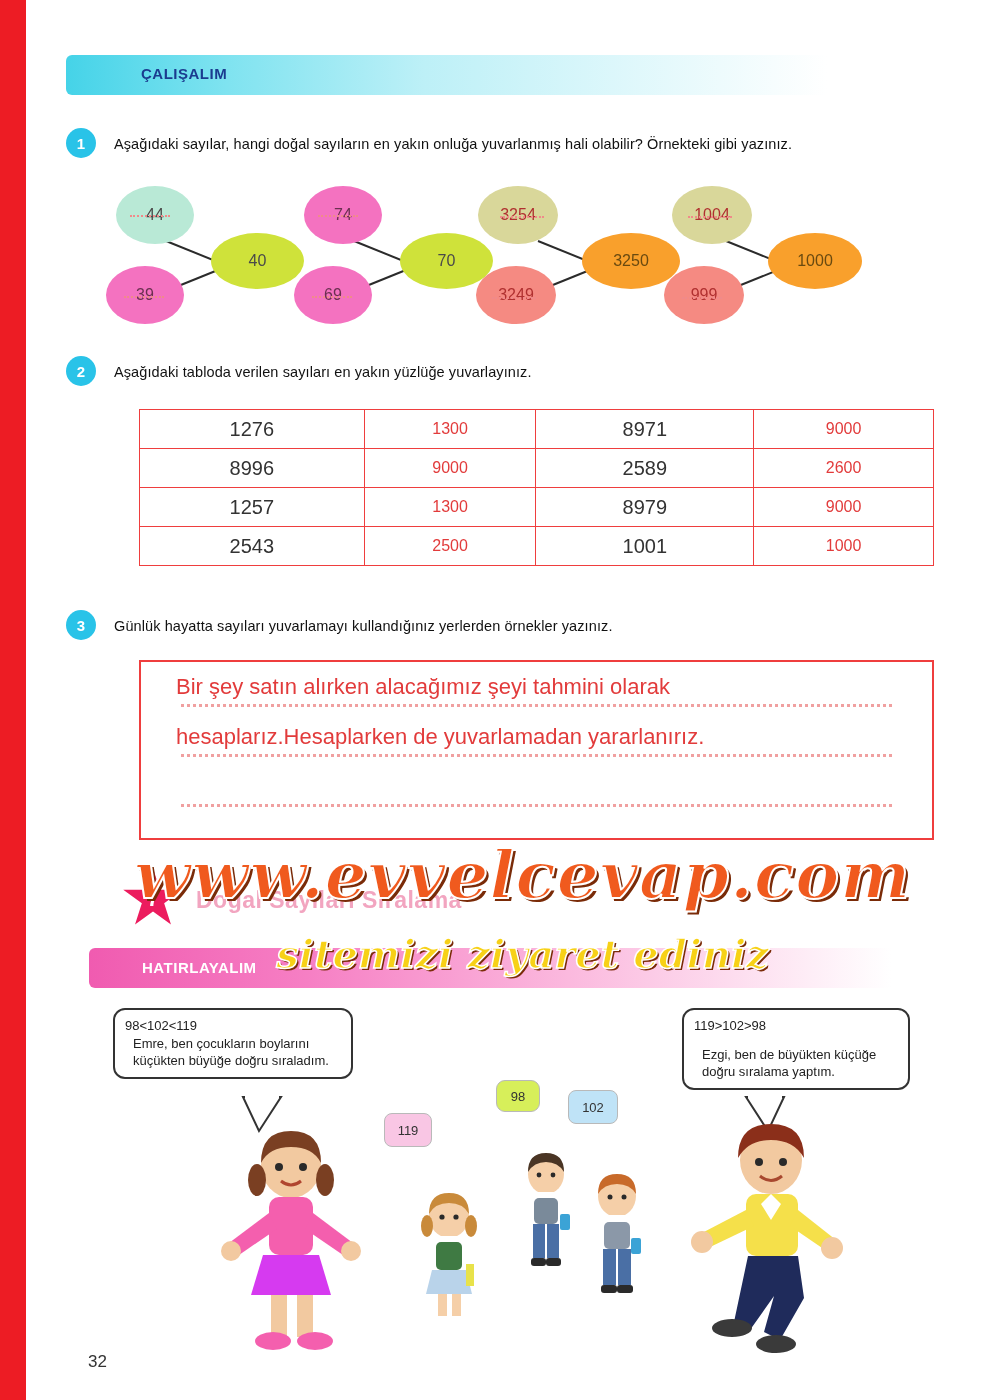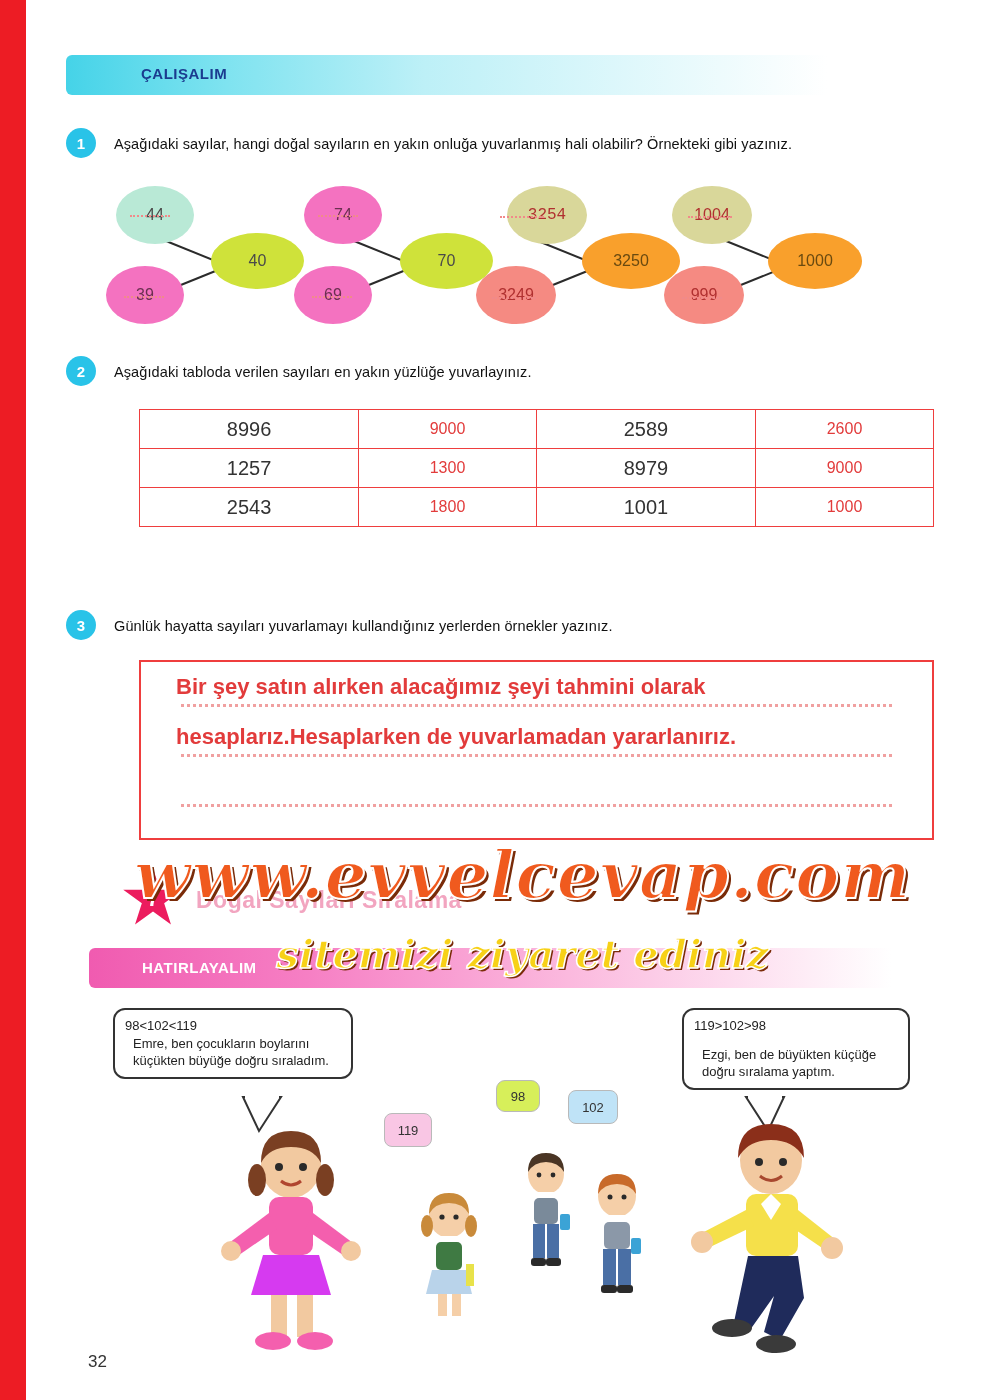--- a/index.html
+++ b/index.html
@@ -68,21 +68,20 @@
     border: 1px solid #ef3e3e; height: 39px; text-align: center;
     font-size: 19px; color: #333;
   }
   .tbl td.ans { color: #e23b3b; font-size: 16px; }
   .tbl td.big { font-size: 20px; }
 
   
   .ansbox {
     position: absolute; left: 113px; top: 660px; width: 795px; height: 180px;
     border: 2px solid #ef3e3e;
-    font-weight: bold;
   }
   .ansline {
     position: absolute; left: 40px; right: 40px; height: 0;
     border-top: 3px dotted #f0a0a0;
   }
   .anstext {
     position: absolute; left: 35px; font-size: 22px; color: #e23b3b;
   }
 
   
@@ -178,54 +177,60 @@
   <div class="connector" style="left:328px; top:240px; width:72px; transform:rotate(22deg); transform-origin:left center;"></div>
   <div class="connector" style="left:328px; top:290px; width:72px; transform:rotate(-22deg); transform-origin:left center;"></div>
   <div class="oval pink" style="left:278px; top:186px; width:78px; height:58px;">74</div>
   <div class="oval pink" style="left:268px; top:266px; width:78px; height:58px;">69</div>
   <div class="oval lime" style="left:374px; top:233px; width:93px; height:56px;">70</div>
   <div class="dotline" style="left:292px; top:215px; width:40px;"></div>
   <div class="dotline" style="left:286px; top:296px; width:40px;"></div>
 
   <div class="connector" style="left:512px; top:240px; width:70px; transform:rotate(22deg); transform-origin:left center;"></div>
   <div class="connector" style="left:512px; top:290px; width:70px; transform:rotate(-22deg); transform-origin:left center;"></div>
-  <div class="oval khaki" style="left:481px; top:186px; width:80px; height:58px;font-family:Liberation Mono, monospace;">3254</div>
+  <div class="oval khaki" style="left:452px; top:186px; width:80px; height:58px;">3254</div>
   <div class="oval salmon" style="left:450px; top:266px; width:80px; height:58px;text-align:right;">3249</div>
   <div class="oval orange" style="left:556px; top:233px; width:98px; height:56px;">3250</div>
   <div class="dotline" style="left:474px; top:216px; width:44px;"></div>
   <div class="dotline" style="left:466px; top:297px; width:44px;"></div>
 
   <div class="connector" style="left:700px; top:240px; width:70px; transform:rotate(22deg); transform-origin:left center;"></div>
   <div class="connector" style="left:700px; top:290px; width:70px; transform:rotate(-22deg); transform-origin:left center;"></div>
   <div class="oval khaki" style="left:646px; top:186px; width:80px; height:58px;">1004</div>
   <div class="oval salmon" style="left:638px; top:266px; width:80px; height:58px;">999</div>
   <div class="oval orange" style="left:742px; top:233px; width:94px; height:56px;">1000</div>
   <div class="dotline" style="left:662px; top:216px; width:44px;"></div>
   <div class="dotline" style="left:656px; top:297px; width:40px;"></div>
 
   <div class="qnum" style="left:40px; top:356px;">2</div>
   <div class="qtext" style="left:88px; top:364px; width:840px;">Aşağıdaki tabloda verilen sayıları en yakın yüzlüğe yuvarlayınız.</div>
 
   <table class="tbl">
     <tbody>
+        <tr>
+      <td class="big" style="width:225px;">1276</td>
+      <td class="ans" style="width:172px;">1300</td>
+      <td class="big" style="width:218px;">8971</td>
+      <td class="ans" style="width:180px;">9000</td>
+    </tr>
     <tr>
       <td class="big">8996</td>
       <td class="ans">9000</td>
       <td class="big">2589</td>
       <td class="ans">2600</td>
     </tr>
     <tr>
       <td class="big">1257</td>
       <td class="ans">1300</td>
       <td class="big">8979</td>
       <td class="ans">9000</td>
     </tr>
     <tr>
       <td class="big">2543</td>
-      <td class="ans">1800</td>
+      <td class="ans">2500</td>
       <td class="big">1001</td>
       <td class="ans">1000</td>
     </tr>
   </tbody>
     </table>
 
   <div class="qnum" style="left:40px; top:610px;">3</div>
   <div class="qtext" style="left:88px; top:618px; width:840px;">Günlük hayatta sayıları yuvarlamayı kullandığınız yerlerden örnekler yazınız.</div>
 
   <div class="ansbox">

